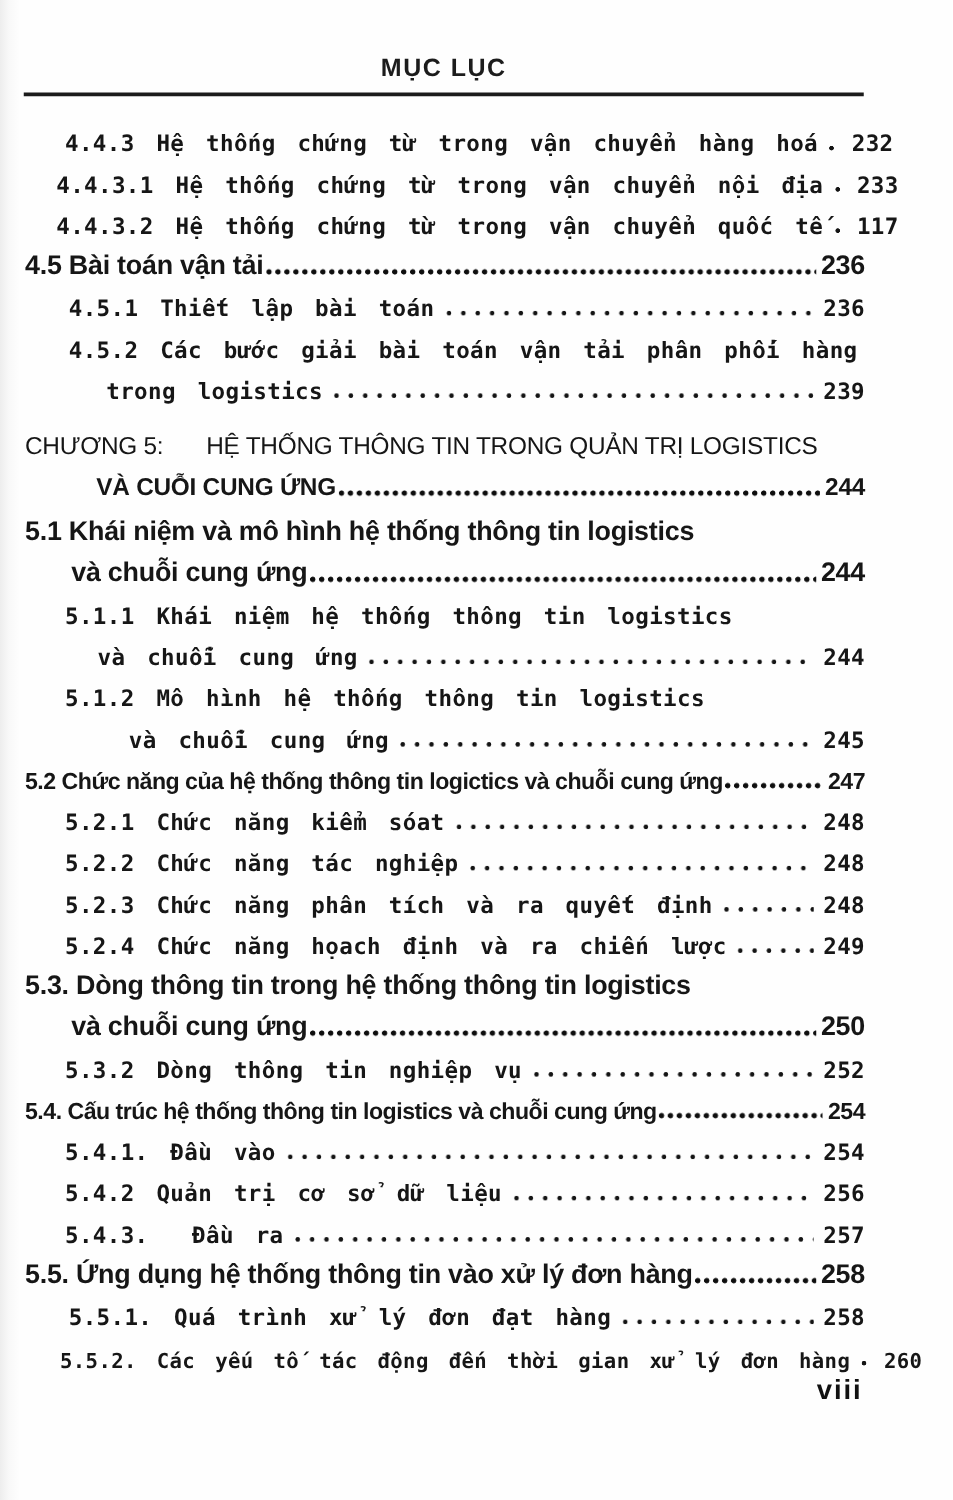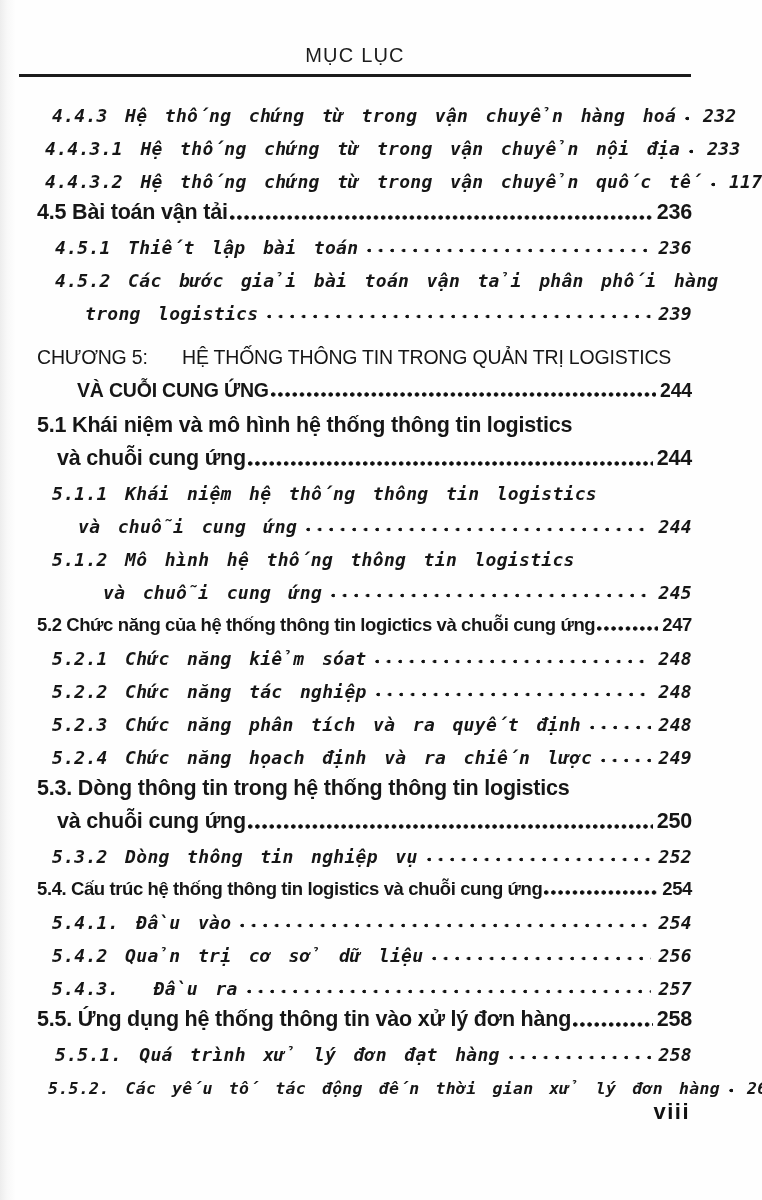--- a/index.html
+++ b/index.html
@@ -4,46 +4,46 @@
 <style>
   html,body { margin:0; padding:0; }
   body { width:762px; height:1200px; background:#ffffff; }
   .sheet {
     position:relative; width:762px; height:1200px; overflow:hidden;
     background:linear-gradient(90deg,#ededed 0px,#f8f8f8 7px,#fefefe 16px,#fefefe 100%);
     font-family:"Liberation Sans","DejaVu Sans",sans-serif;
     color:#161616;
   }
   .header { padding-top:44px; margin-left:19px; width:672px; text-align:center; }
-  .header-title { font-size:20px; letter-spacing:1.2px; font-weight:400; color:#1c1c1c; }
+  .header-title { font-size:20px; letter-spacing:1.2px; font-weight:700; color:#1c1c1c; }
   .rule { margin:7px 0 0 19px; width:672px; height:3px; background:#1b1b1b; }
   .rows { padding-top:17px; }
 
   .row { display:flex; align-items:flex-end; height:33px; box-sizing:border-box;
          padding-right:70px; padding-bottom:1px; }
   .row .txt, .row .lbl, .row .page { white-space:nowrap; }
 
   
   .sub { font-family:"DejaVu Sans Mono","Liberation Mono",monospace;
-         font-style:italic; font-weight:600; font-size:18px;
+         font-weight:600; font-size:18px;
          letter-spacing:0.3px; word-spacing:0.35em;text-align:center; }
   .sub.small { font-size:16.5px; }
   .sub .b { font-weight:800; }
 
   
   .sec { font-weight:700; font-size:21.5px; letter-spacing:-0.2px; }
   .sec.long { font-size:18.5px; letter-spacing:-0.4px; }
 
   
   .chap { font-weight:400; font-size:19.5px; letter-spacing:-0.2px; }
   .chap .lbl { flex:0 0 145px; }
   .chap2 { font-weight:700; font-size:19.5px; letter-spacing:-0.2px; }
 
   
-  .i20{padding-left:37px}.i45{padding-left:45px}.i48{padding-left:48px}
+  .i20{padding-left:20px}.i45{padding-left:45px}.i48{padding-left:48px}
   .i52{padding-left:52px}.i55{padding-left:55px}.i57{padding-left:57px}
   .i78{padding-left:78px}.i85{padding-left:85px}.i103{padding-left:103px}
   .i165{padding-left:77px}
 
   .gap-before { margin-top:12px; }
   .gap-sm { margin-top:3px; }
 
   
   .lead { flex:1 1 auto; min-width:10px; height:5px; margin:0 8px 5px 9px;
           background-image:radial-gradient(circle at 2.2px 2.5px,#141414 1.6px,rgba(0,0,0,0) 2.1px);

